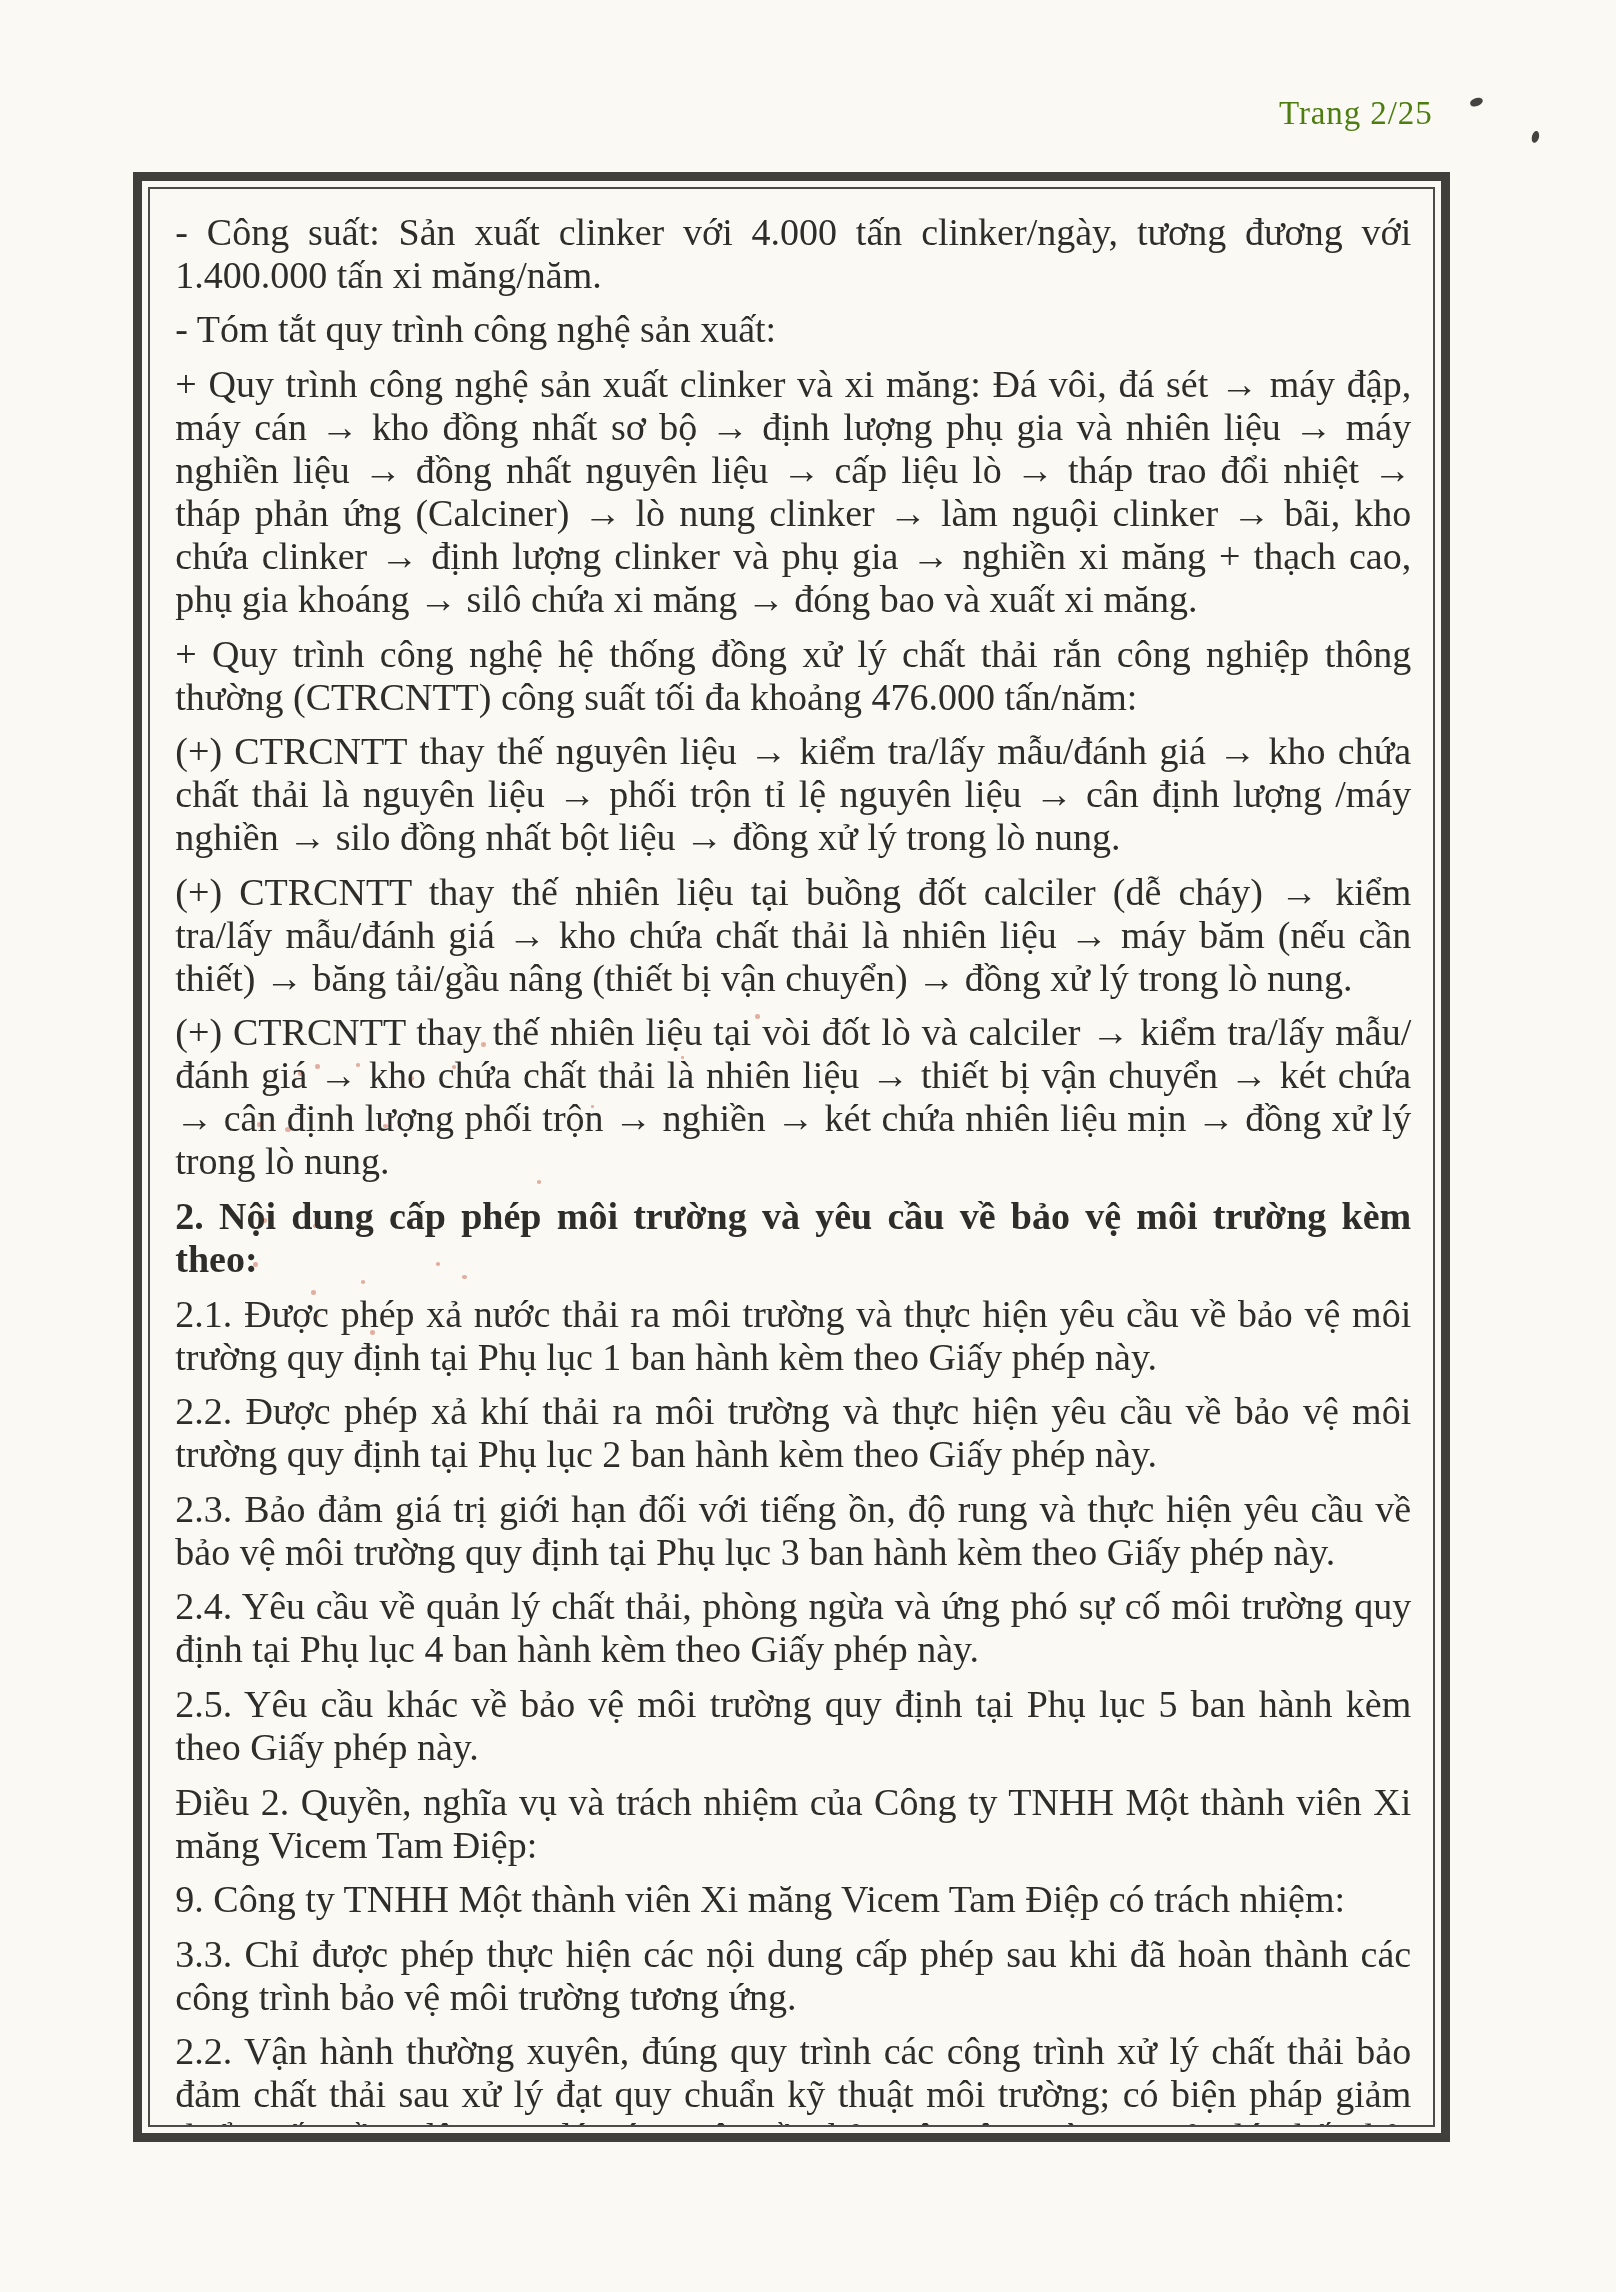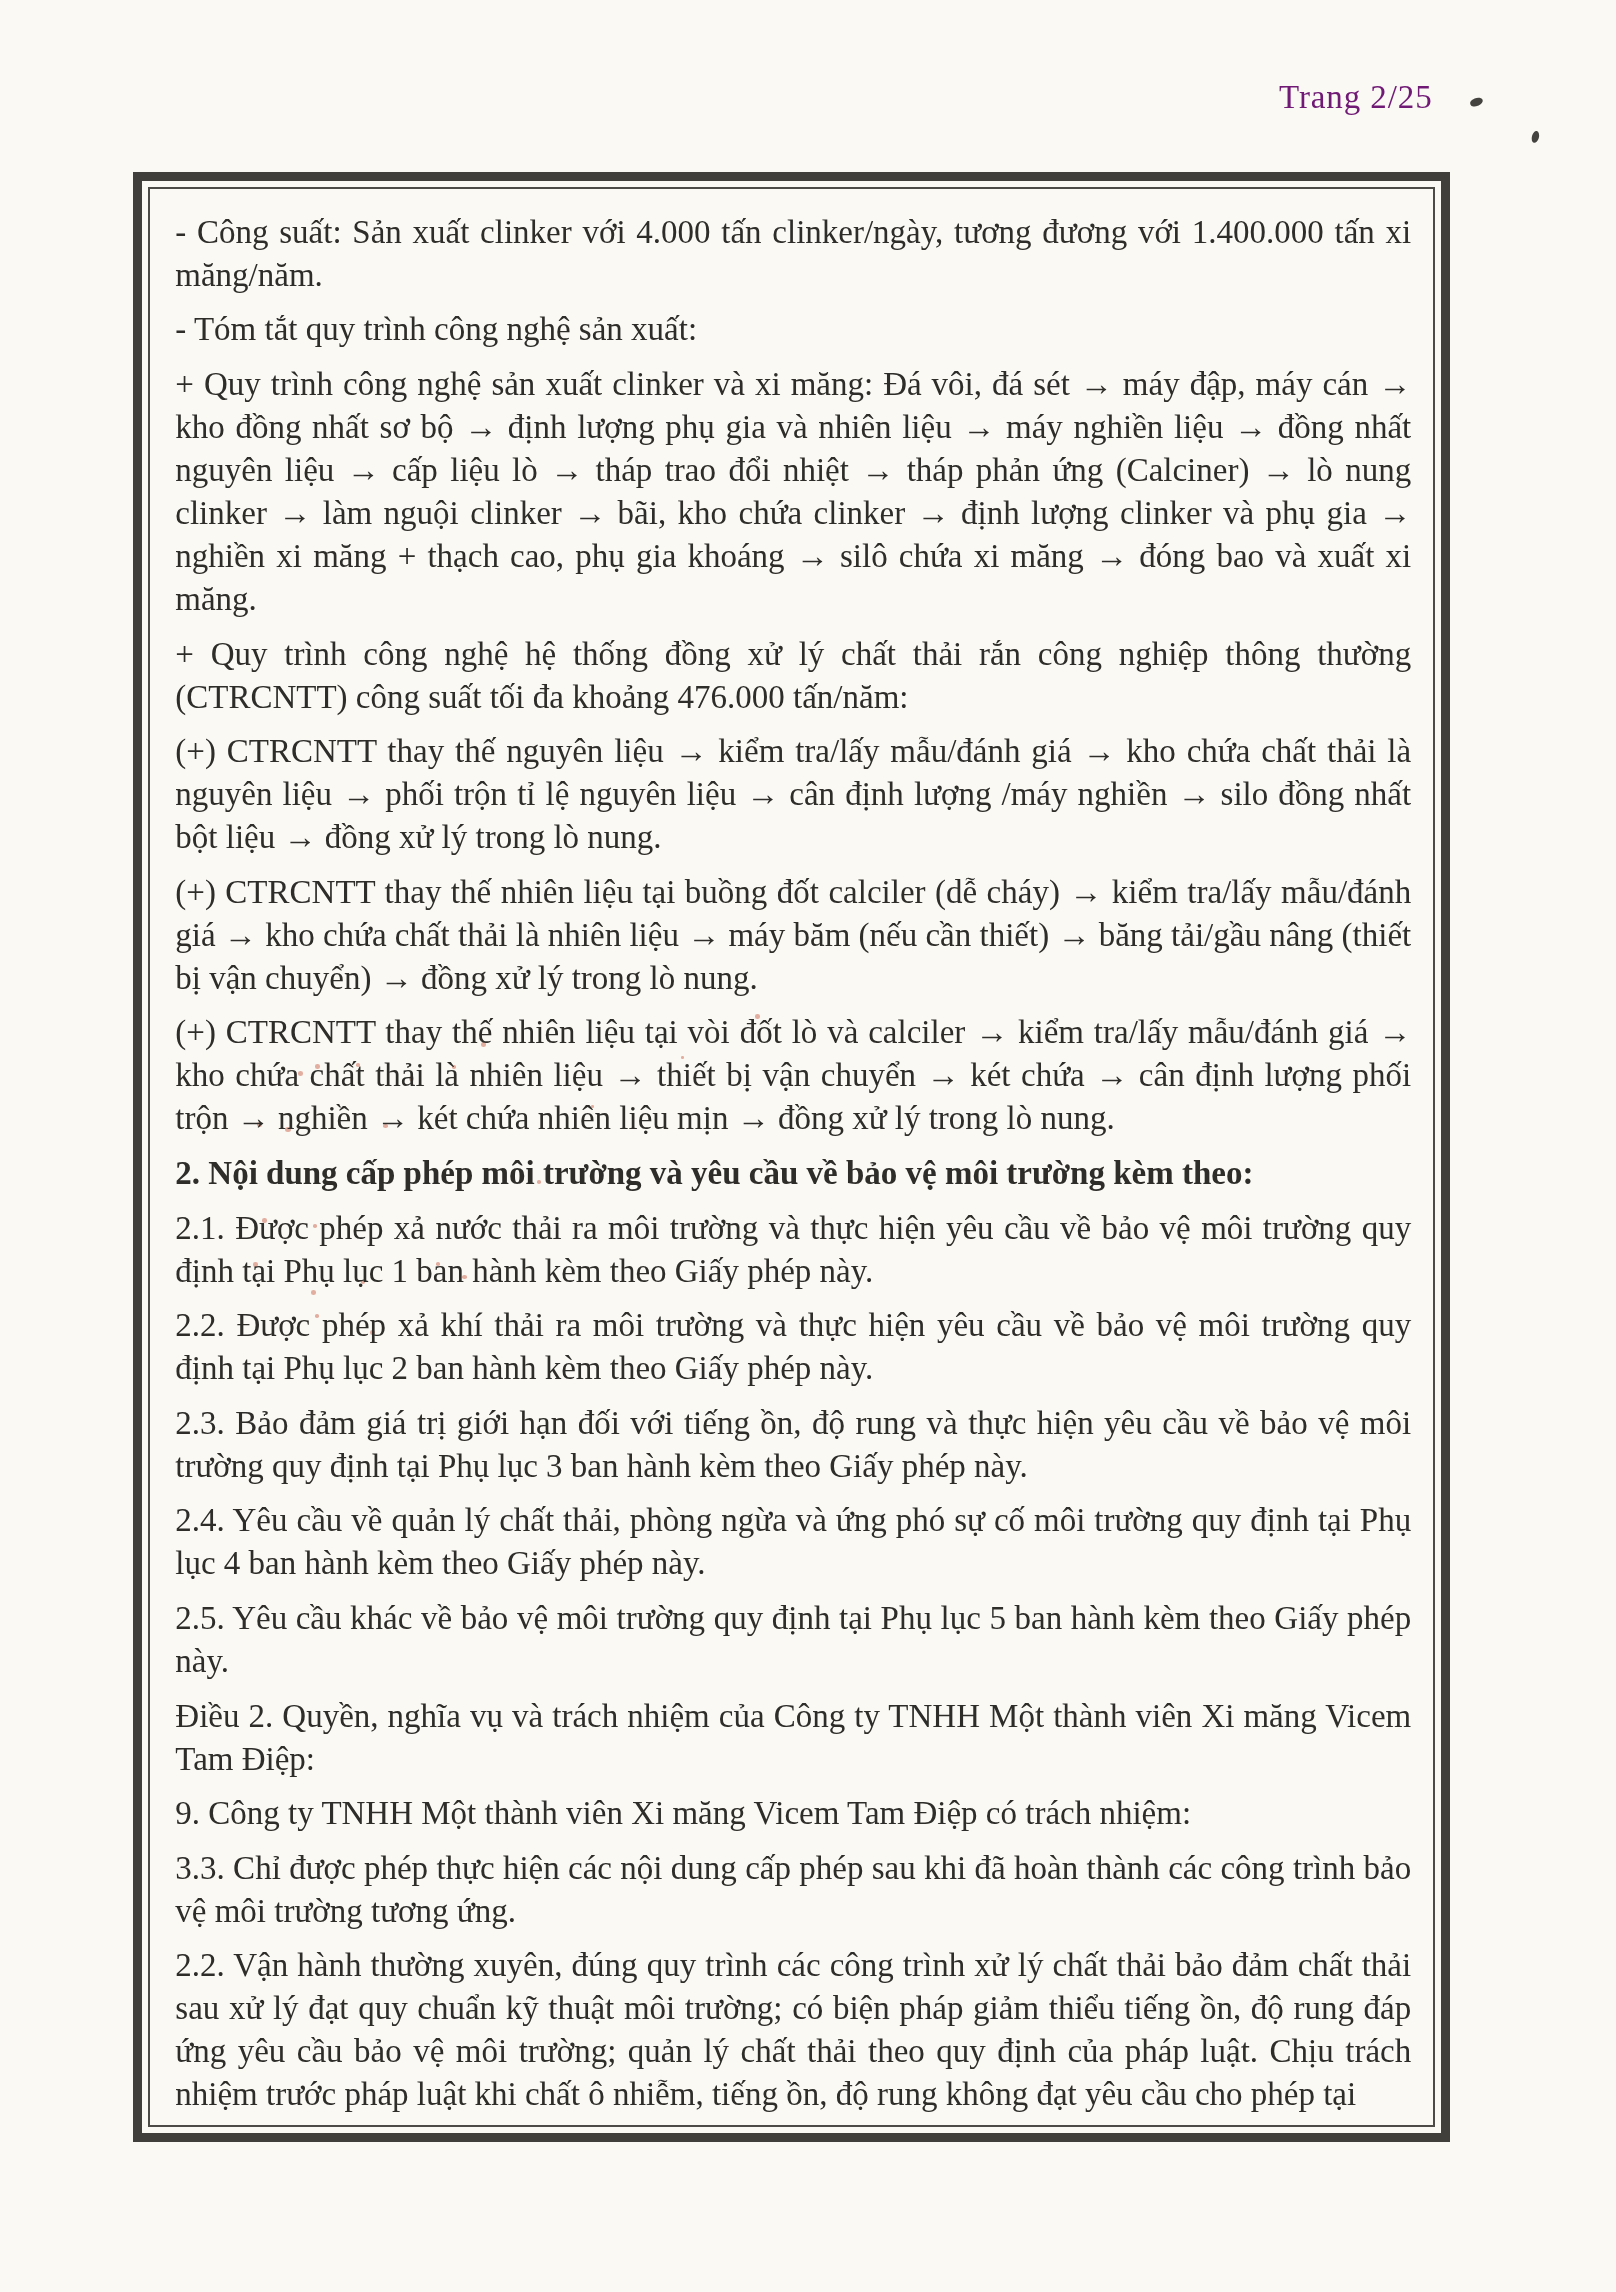--- a/index.html
+++ b/index.html
@@ -9,23 +9,23 @@
     font-family: "Liberation Serif", "DejaVu Serif", serif;
     overflow: hidden;
   }
   .page {
     position: relative;
     width: 1617px; height: 2293px;
     background: #faf9f4;
   }
   .page-label {
     position: absolute;
-    top: 79px; left: 1279px;
+    top: 95px; left: 1279px;
     font-size: 33px;
-    color: #701a75;
+    color: #4d7c0f;
     letter-spacing: 0.9px;
     white-space: nowrap;
   }
   .speck {
     position: absolute;
     background: #44433f;
     border-radius: 45% 55% 50% 50%;
   }
   .bleed {
     position: absolute;
@@ -43,21 +43,21 @@
   .frame-inner {
     position: absolute;
     left: 6.3px; top: 6.3px; right: 6.3px; bottom: 6.3px;
     border: 2.7px solid #4c4b47;
     box-sizing: border-box;
     padding: 21.5px 21.5px 0 25px;
     overflow: hidden;
   }
   .content p {
     margin: 0 0 11.6px 0;
-    font-size: 33px;
+    font-size: 38px;
     line-height: 43px;
     color: #2e2d2a;
     text-align: justify;
   }
   p.bold-heading { font-weight: bold; }
   .lead-bold { font-weight: normal; }
 </style>
 </head>
 <body>
 

